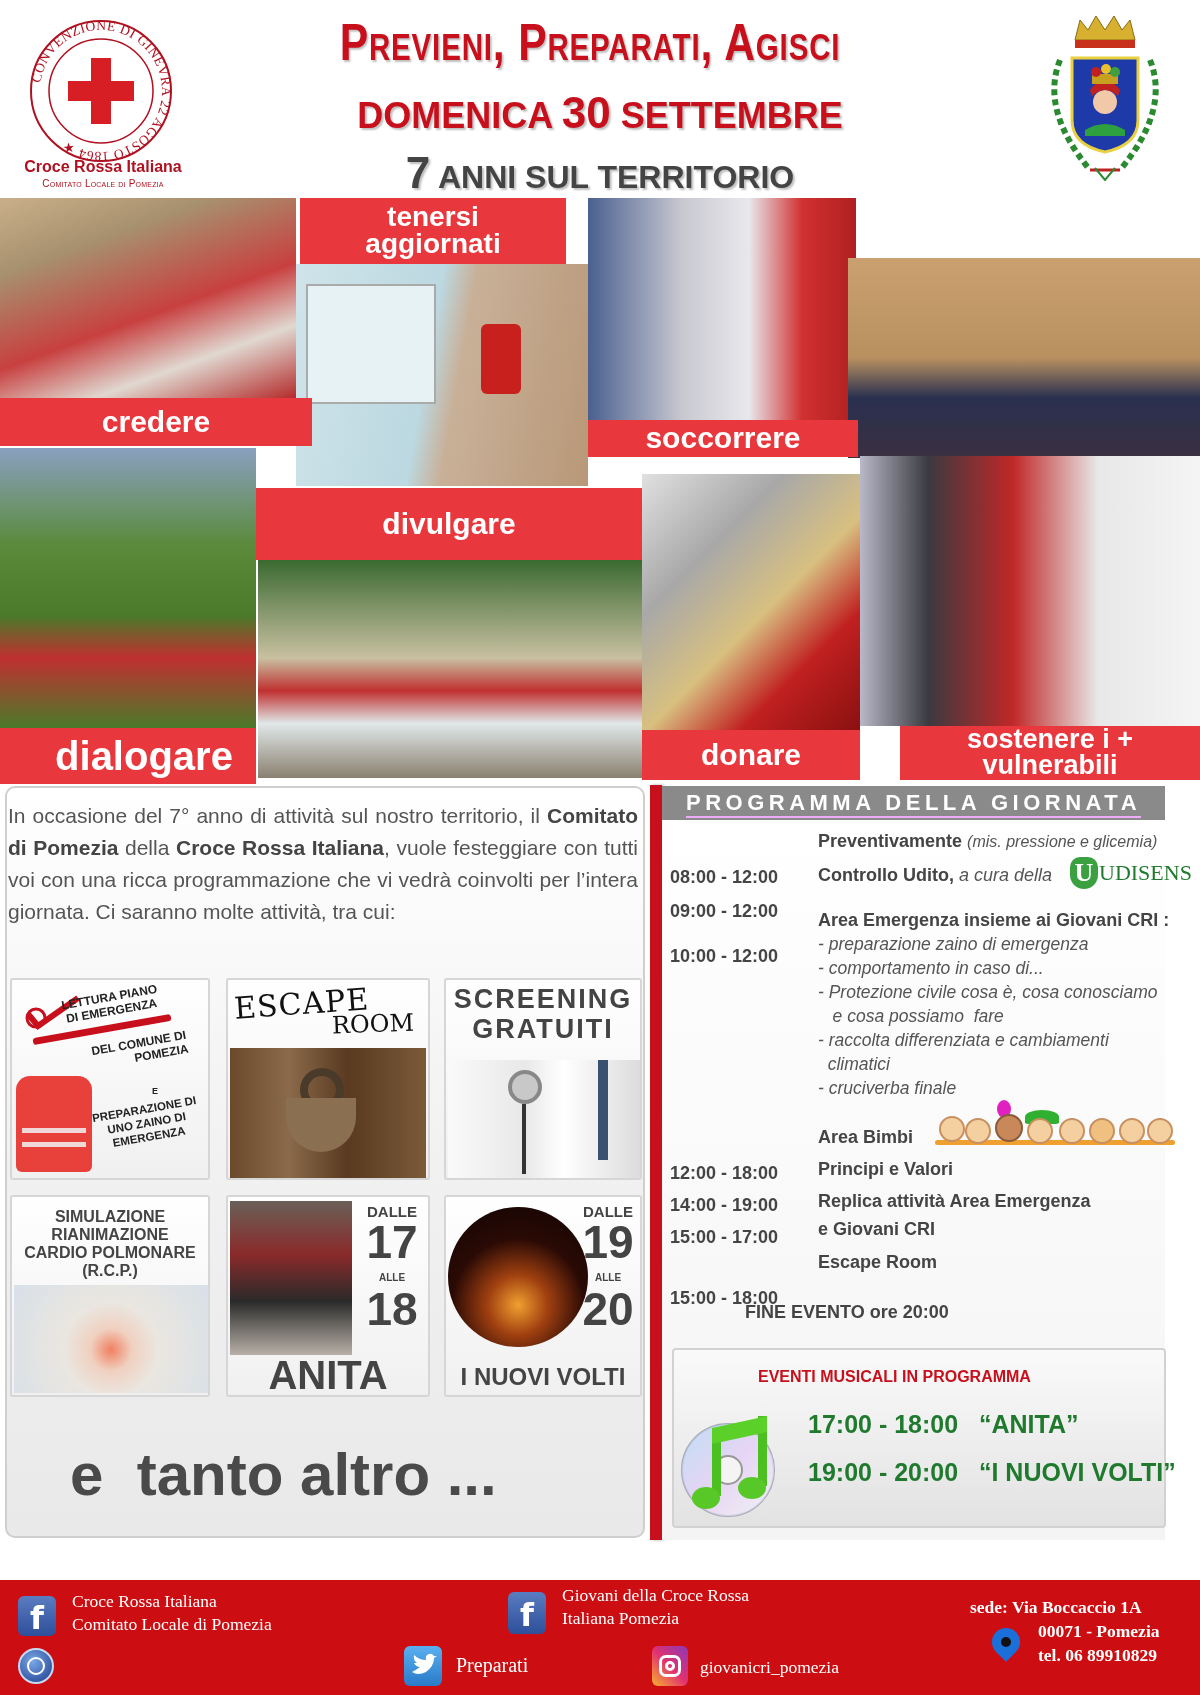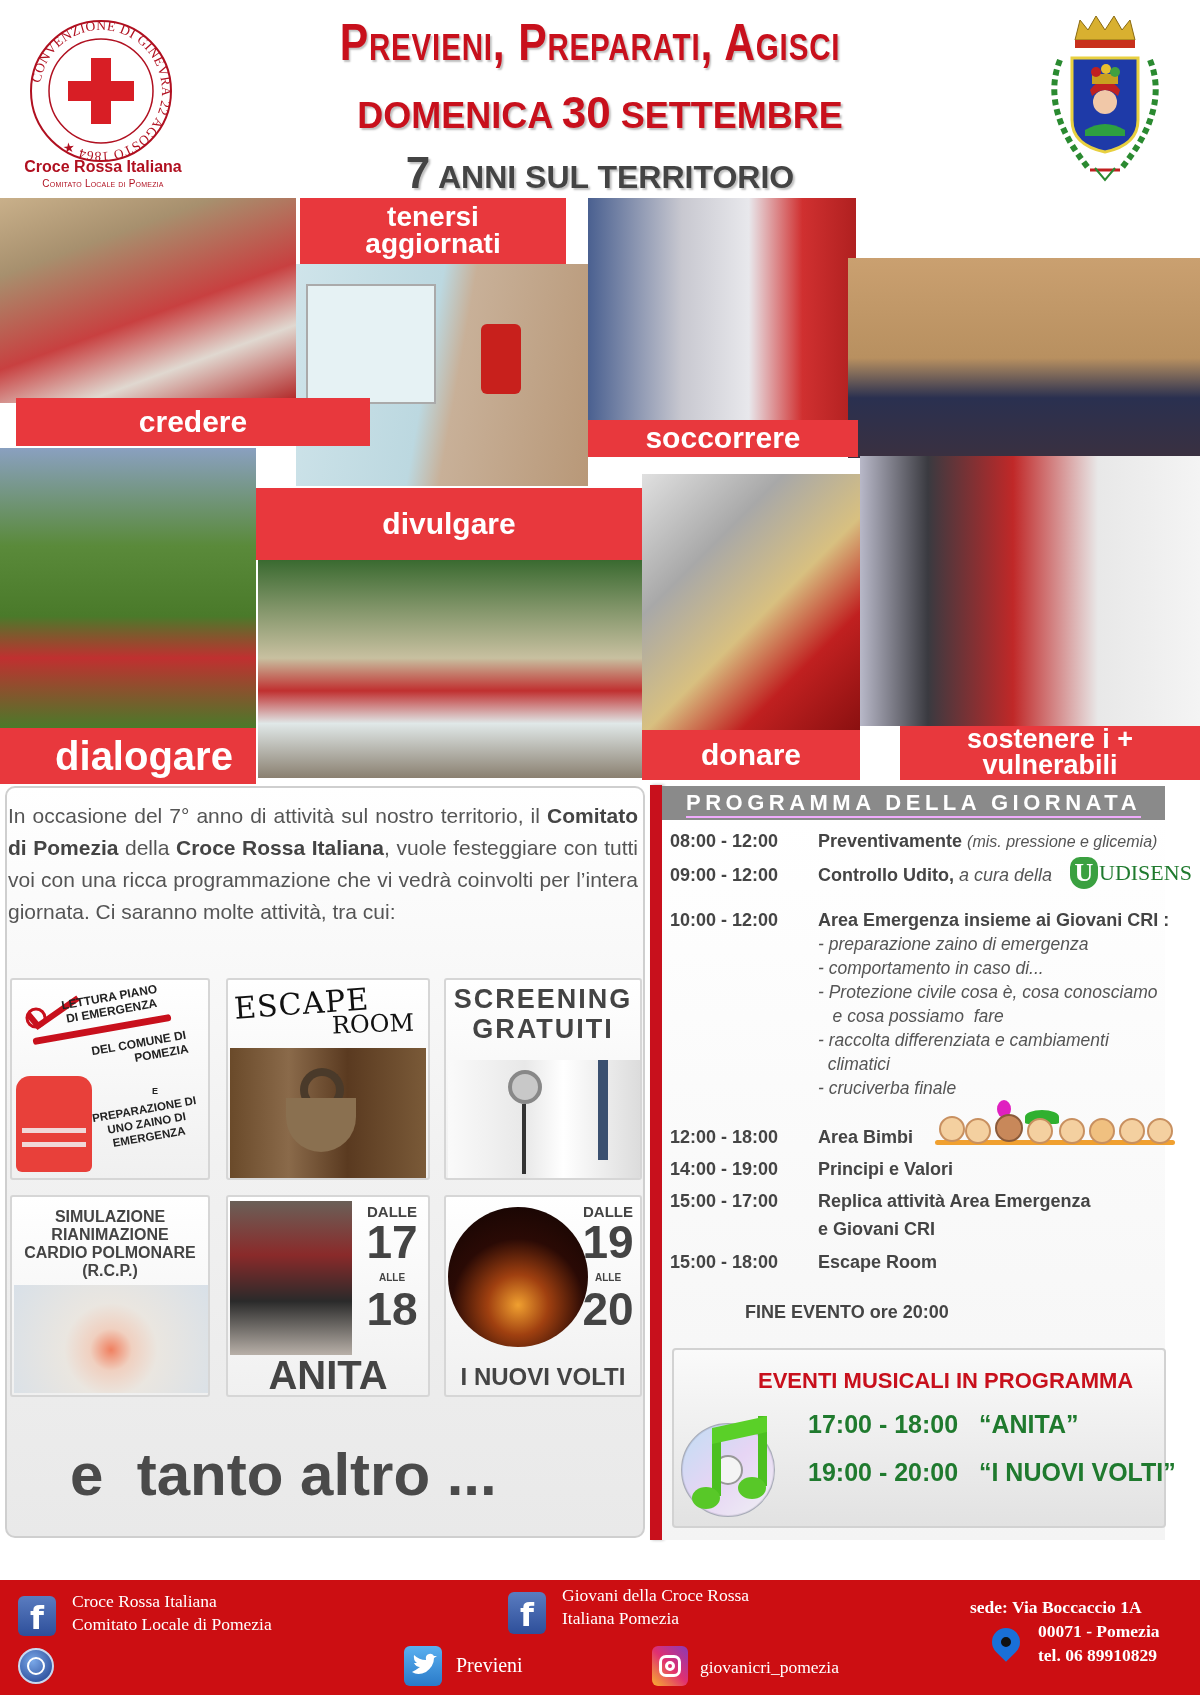--- a/index.html
+++ b/index.html
@@ -30,28 +30,28 @@
   .tanto { left: 70px; top: 1440px; width: 560px; font-size: 60px; font-weight: bold; color: #4a4a4a; }
 
   
   .divider { left: 650px; top: 785px; width: 12px; height: 755px; background: #c8101c; box-shadow: 2px 0 3px rgba(0,0,0,0.3); }
 
   
   .proghead { left: 662px; top: 786px; width: 503px; height: 34px; background: #8a8a8a; color: #fff; font-weight: bold; font-size: 22px; letter-spacing: 4.5px; text-align: center; line-height: 34px; }
   .proghead span { border-bottom: 2px solid #f0abfc; padding-bottom: 1px; }
   .progbody { left: 662px; top: 820px; width: 503px; height: 720px; background: linear-gradient(#fff, #f4f4f4); }
   .row { position: absolute; font-size: 18px; color: #444; white-space: nowrap; }
-  .row .t { position: absolute; left: 0; font-weight: bold; }
+  .row .t { position: absolute; left: 0; font-weight: bold; margin-top: 36px; }
   .row .d { position: absolute; left: 148px; font-weight: bold; }
   .row .d i { font-weight: normal; color: #555; }
   .sub { position: absolute; left: 818px; font-size: 17.5px; font-style: italic; color: #555; white-space: nowrap; }
   .fine { left: 745px; top: 1302px; font-size: 18px; font-weight: bold; color: #444; }
 
   .musicbox { left: 672px; top: 1348px; width: 494px; height: 180px; background: linear-gradient(#fafafa, #e2e2e2); border: 2px solid #d2d2d2; border-radius: 4px; }
-  .mhead { left: 758px; top: 1368px; font-size: 22px; font-weight: bold; color: #c8101c; white-space: nowrap; }
+  .mhead { left: 758px; top: 1368px; font-size: 16px; font-weight: bold; color: #c8101c; white-space: nowrap; }
   .mrow { position: absolute; left: 808px; font-size: 25px; font-weight: bold; color: #1f7a2e; white-space: nowrap; }
 
   
   .footer { left: 0; top: 1580px; width: 1200px; height: 115px; background: #cc0e12; }
   .ftext { position: absolute; color: #fff; font-family: "Liberation Serif", serif; font-size: 17.5px; line-height: 23px; white-space: nowrap; }
   .ficon { position: absolute; border-radius: 6px; }
 </style>
 </head>
 <body>
 
@@ -108,21 +108,21 @@
 <div class="abs collage">
 
   <div class="photo" style="left:0;top:0;width:296px;height:205px;background:linear-gradient(160deg,#c9b08a 0%,#a7906e 25%,#c84040 55%,#e0d8d0 75%,#b02020 100%);"></div>
   <div class="photo" style="left:296px;top:66px;width:292px;height:222px;background:linear-gradient(100deg,#cfe4ea 0%,#bcd8e0 45%,#c8b098 55%,#b89878 100%);">
     <div style="position:absolute;left:10px;top:20px;width:130px;height:120px;background:#e6f2f4;border:2px solid #aaa;"></div>
     <div style="position:absolute;left:185px;top:60px;width:40px;height:70px;background:#c8201c;border-radius:6px;"></div>
   </div>
   <div class="photo" style="left:588px;top:0;width:268px;height:230px;background:linear-gradient(90deg,#4a6090 0%,#c8c8d0 35%,#e8e8ec 60%,#d03030 80%,#b02020 100%);"></div>
   <div class="photo" style="left:848px;top:60px;width:352px;height:200px;background:linear-gradient(180deg,#caa070 0%,#b89060 50%,#2a3050 70%,#3a3040 100%);"></div>
 
-  <div class="redlabel" style="left:16px;top:200px;width:354px;height:48px;font-size:30px;">credere</div>
+  <div class="redlabel" style="left:0;top:200px;width:312px;height:48px;font-size:30px;">credere</div>
   <div class="redlabel" style="left:300px;top:0;width:266px;height:66px;font-size:28px;padding:0 60px;">tenersi aggiornati</div>
   <div class="redlabel" style="left:588px;top:222px;width:270px;height:37px;font-size:30px;">soccorrere</div>
 
   <div class="photo" style="left:0;top:250px;width:256px;height:280px;background:linear-gradient(180deg,#8aa0c0 0%,#5a8a3a 35%,#4a7a2a 60%,#c03030 75%,#4a7a2a 100%);"></div>
   <div class="redlabel" style="left:256px;top:290px;width:386px;height:72px;font-size:30px;">divulgare</div>
   <div class="photo" style="left:258px;top:362px;width:384px;height:218px;background:linear-gradient(180deg,#3a6a30 0%,#8a9a70 25%,#c8c0a0 45%,#c03030 60%,#e0e8e8 75%,#8a8070 100%);"></div>
   <div class="photo" style="left:642px;top:276px;width:218px;height:256px;background:linear-gradient(135deg,#e0e0e0 0%,#a8a8a8 30%,#d8c080 55%,#c02020 75%,#8a1010 100%);"></div>
   <div class="redlabel" style="left:642px;top:532px;width:218px;height:50px;font-size:30px;">donare</div>
   <div class="photo" style="left:860px;top:258px;width:340px;height:270px;background:linear-gradient(90deg,#b8b8c8 0%,#3a3a40 20%,#c02828 45%,#e8e8e8 70%,#f4f4f4 100%);"></div>
   <div class="redlabel" style="left:0;top:530px;width:256px;height:56px;font-size:40px;padding-left:32px;">dialogare</div>
@@ -323,21 +323,21 @@
   <div class="ftext" style="left:562px;top:4px;">
     <div>Giovani della Croce Rossa</div>
     <div>Italiana Pomezia</div>
   </div>
 
   <div class="ficon" style="left:404px;top:66px;width:38px;height:40px;background:linear-gradient(#5ab0f0,#2a7ac8);">
     <svg width="38" height="40" viewBox="0 0 38 40">
         <path d="M8 26 Q14 30 22 26 Q30 20 30 12 L33 10 L30 10 Q28 7 25 8 Q21 9 22 14 Q15 14 10 9 Q9 14 13 17 L10 17 Q12 21 16 21 Q12 24 8 26 Z" fill="#fff"></path>
       </svg>
   </div>
-  <div class="ftext" style="left:456px;top:74px;font-size:20px;">Previeni</div>
+  <div class="ftext" style="left:456px;top:74px;font-size:20px;">Preparati</div>
 
   <div class="ficon" style="left:652px;top:66px;width:36px;height:40px;background:linear-gradient(45deg,#f8b030,#e03070,#8a3ab8);">
     <div style="position:absolute;left:7px;top:9px;width:22px;height:22px;border:3px solid #fff;border-radius:7px;"></div>
     <div style="position:absolute;left:13px;top:15px;width:10px;height:10px;border:3px solid #fff;border-radius:50%;"></div>
   </div>
   <div class="ftext" style="left:700px;top:76px;">giovanicri_pomezia</div>
 
   <div class="ftext" style="left:970px;top:16px;font-weight:bold;">sede: Via Boccaccio 1A</div>
   <div style="position:absolute;left:992px;top:48px;width:28px;height:28px;background:#1a70d8;border-radius:50% 50% 50% 0;transform:rotate(-45deg);">
     <div style="position:absolute;left:9px;top:9px;width:10px;height:10px;border-radius:50%;background:#111;"></div>

